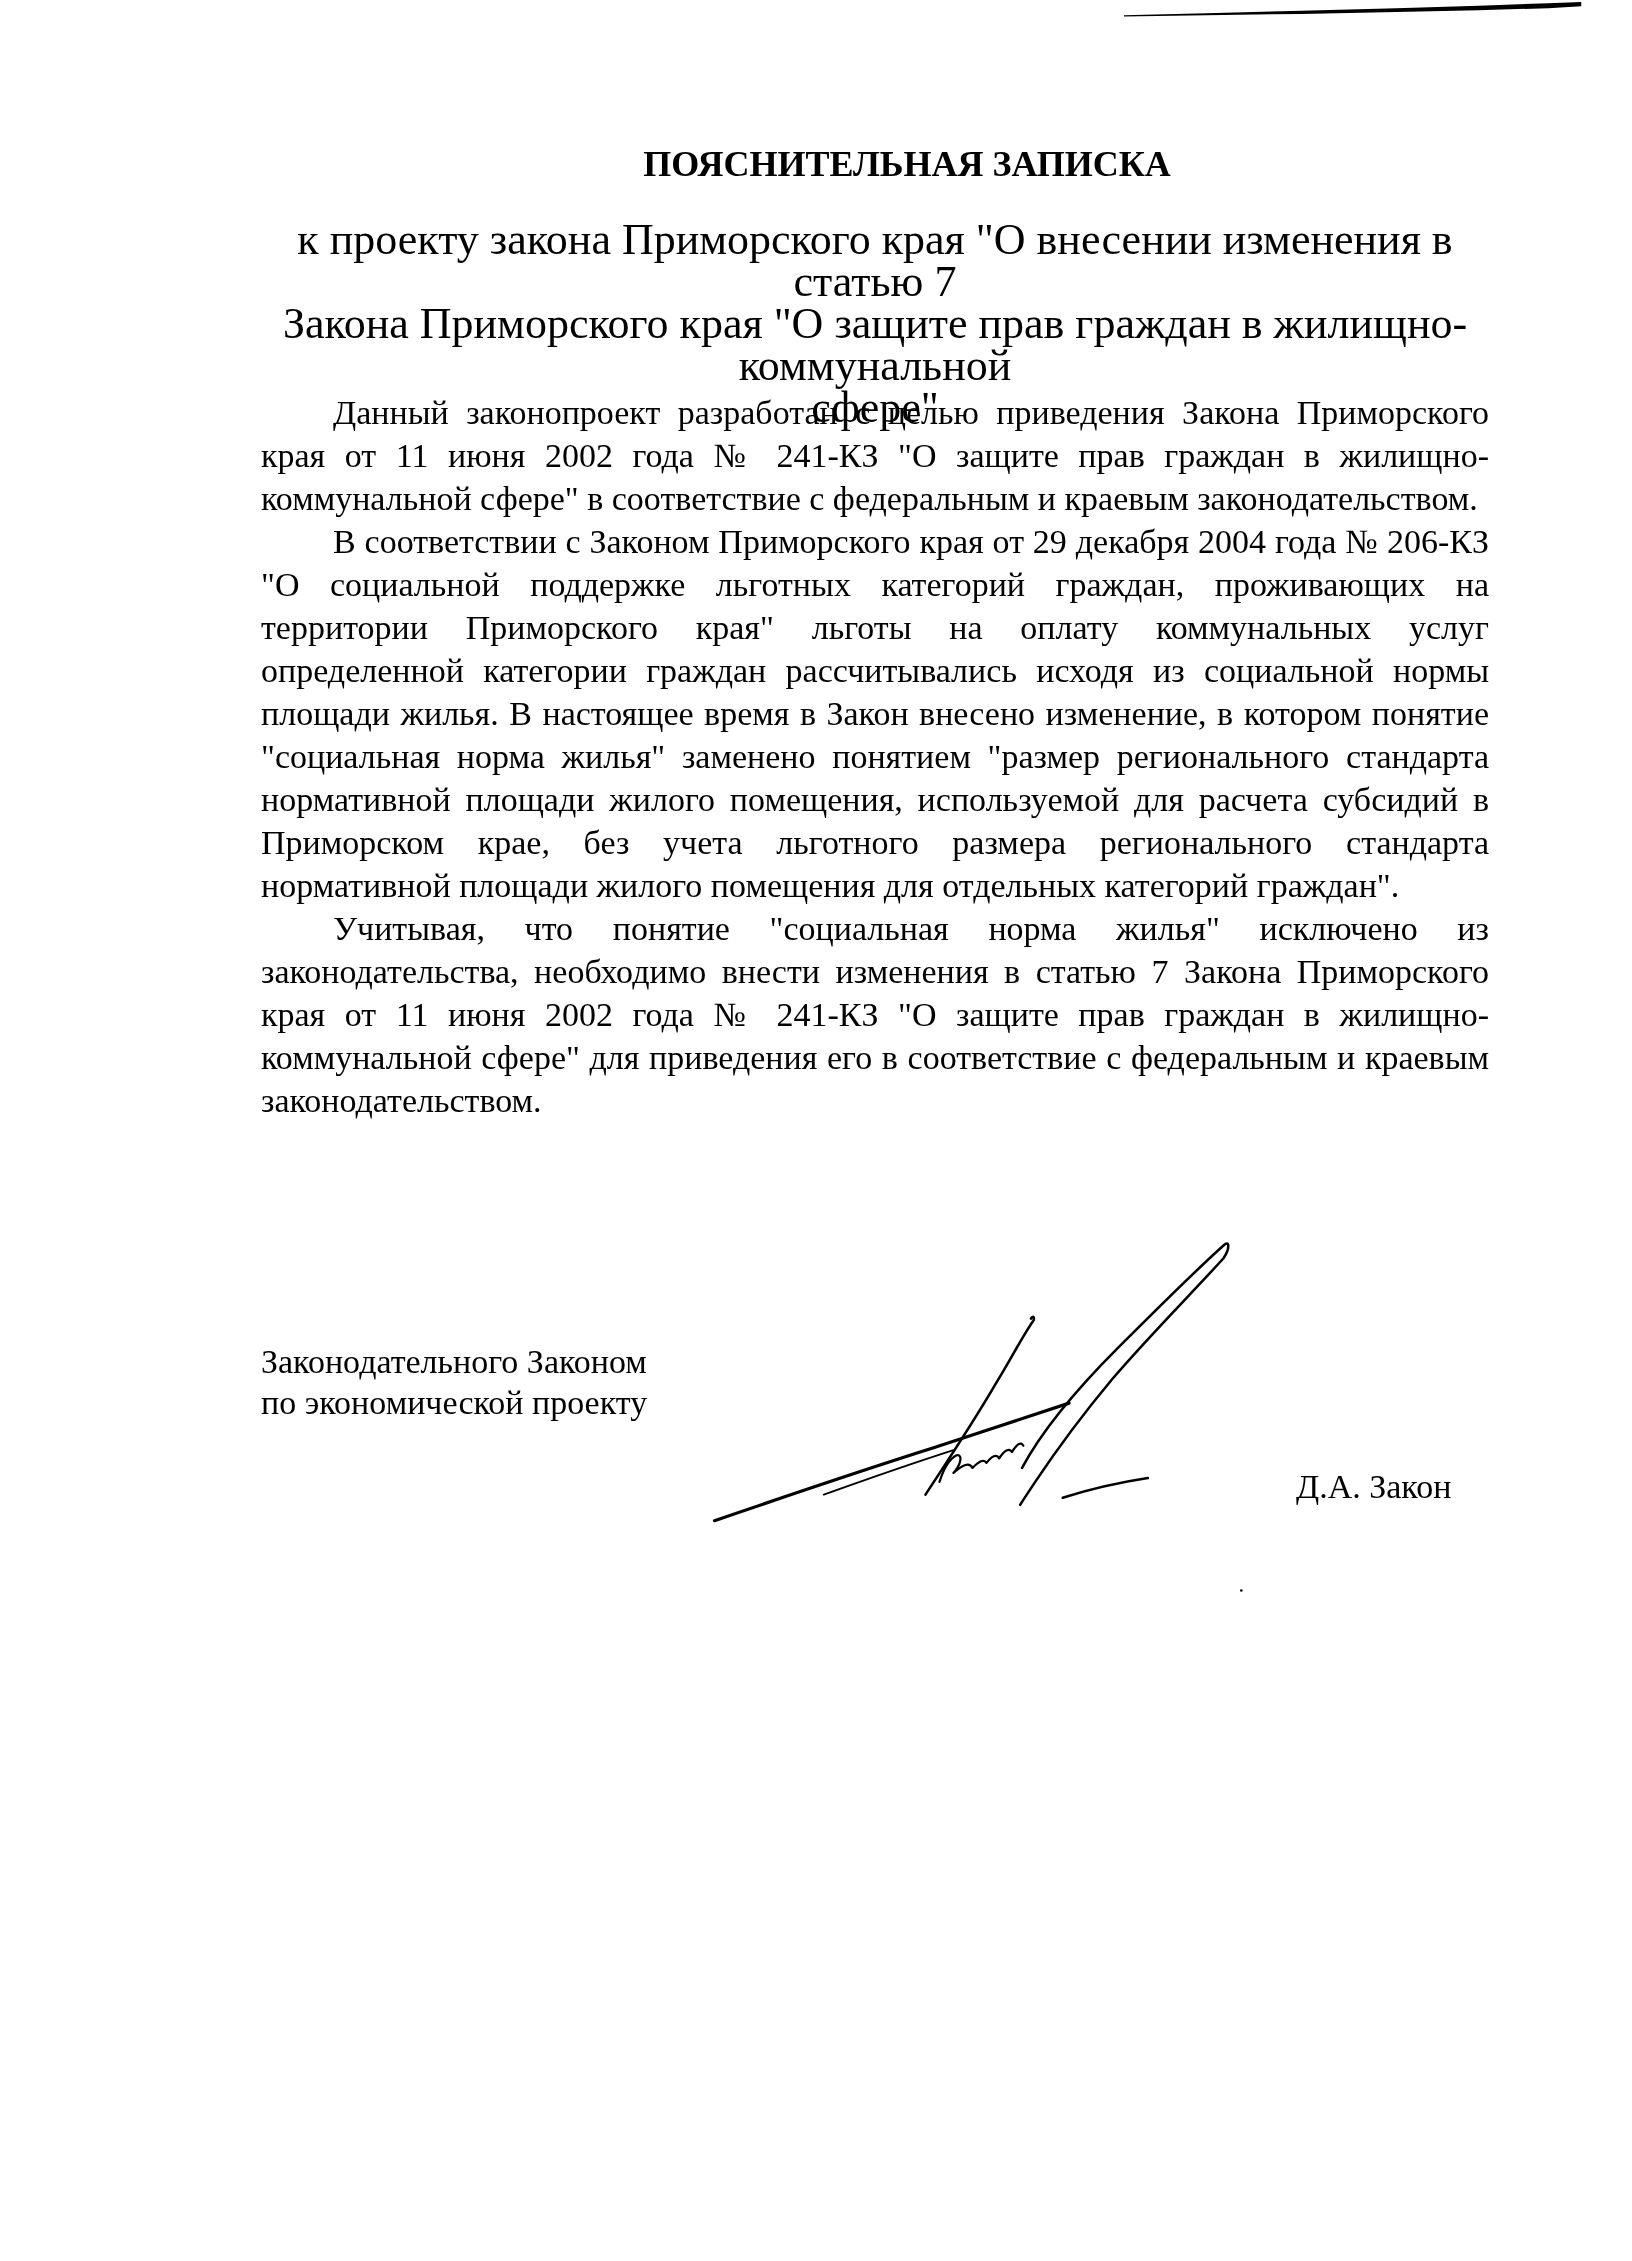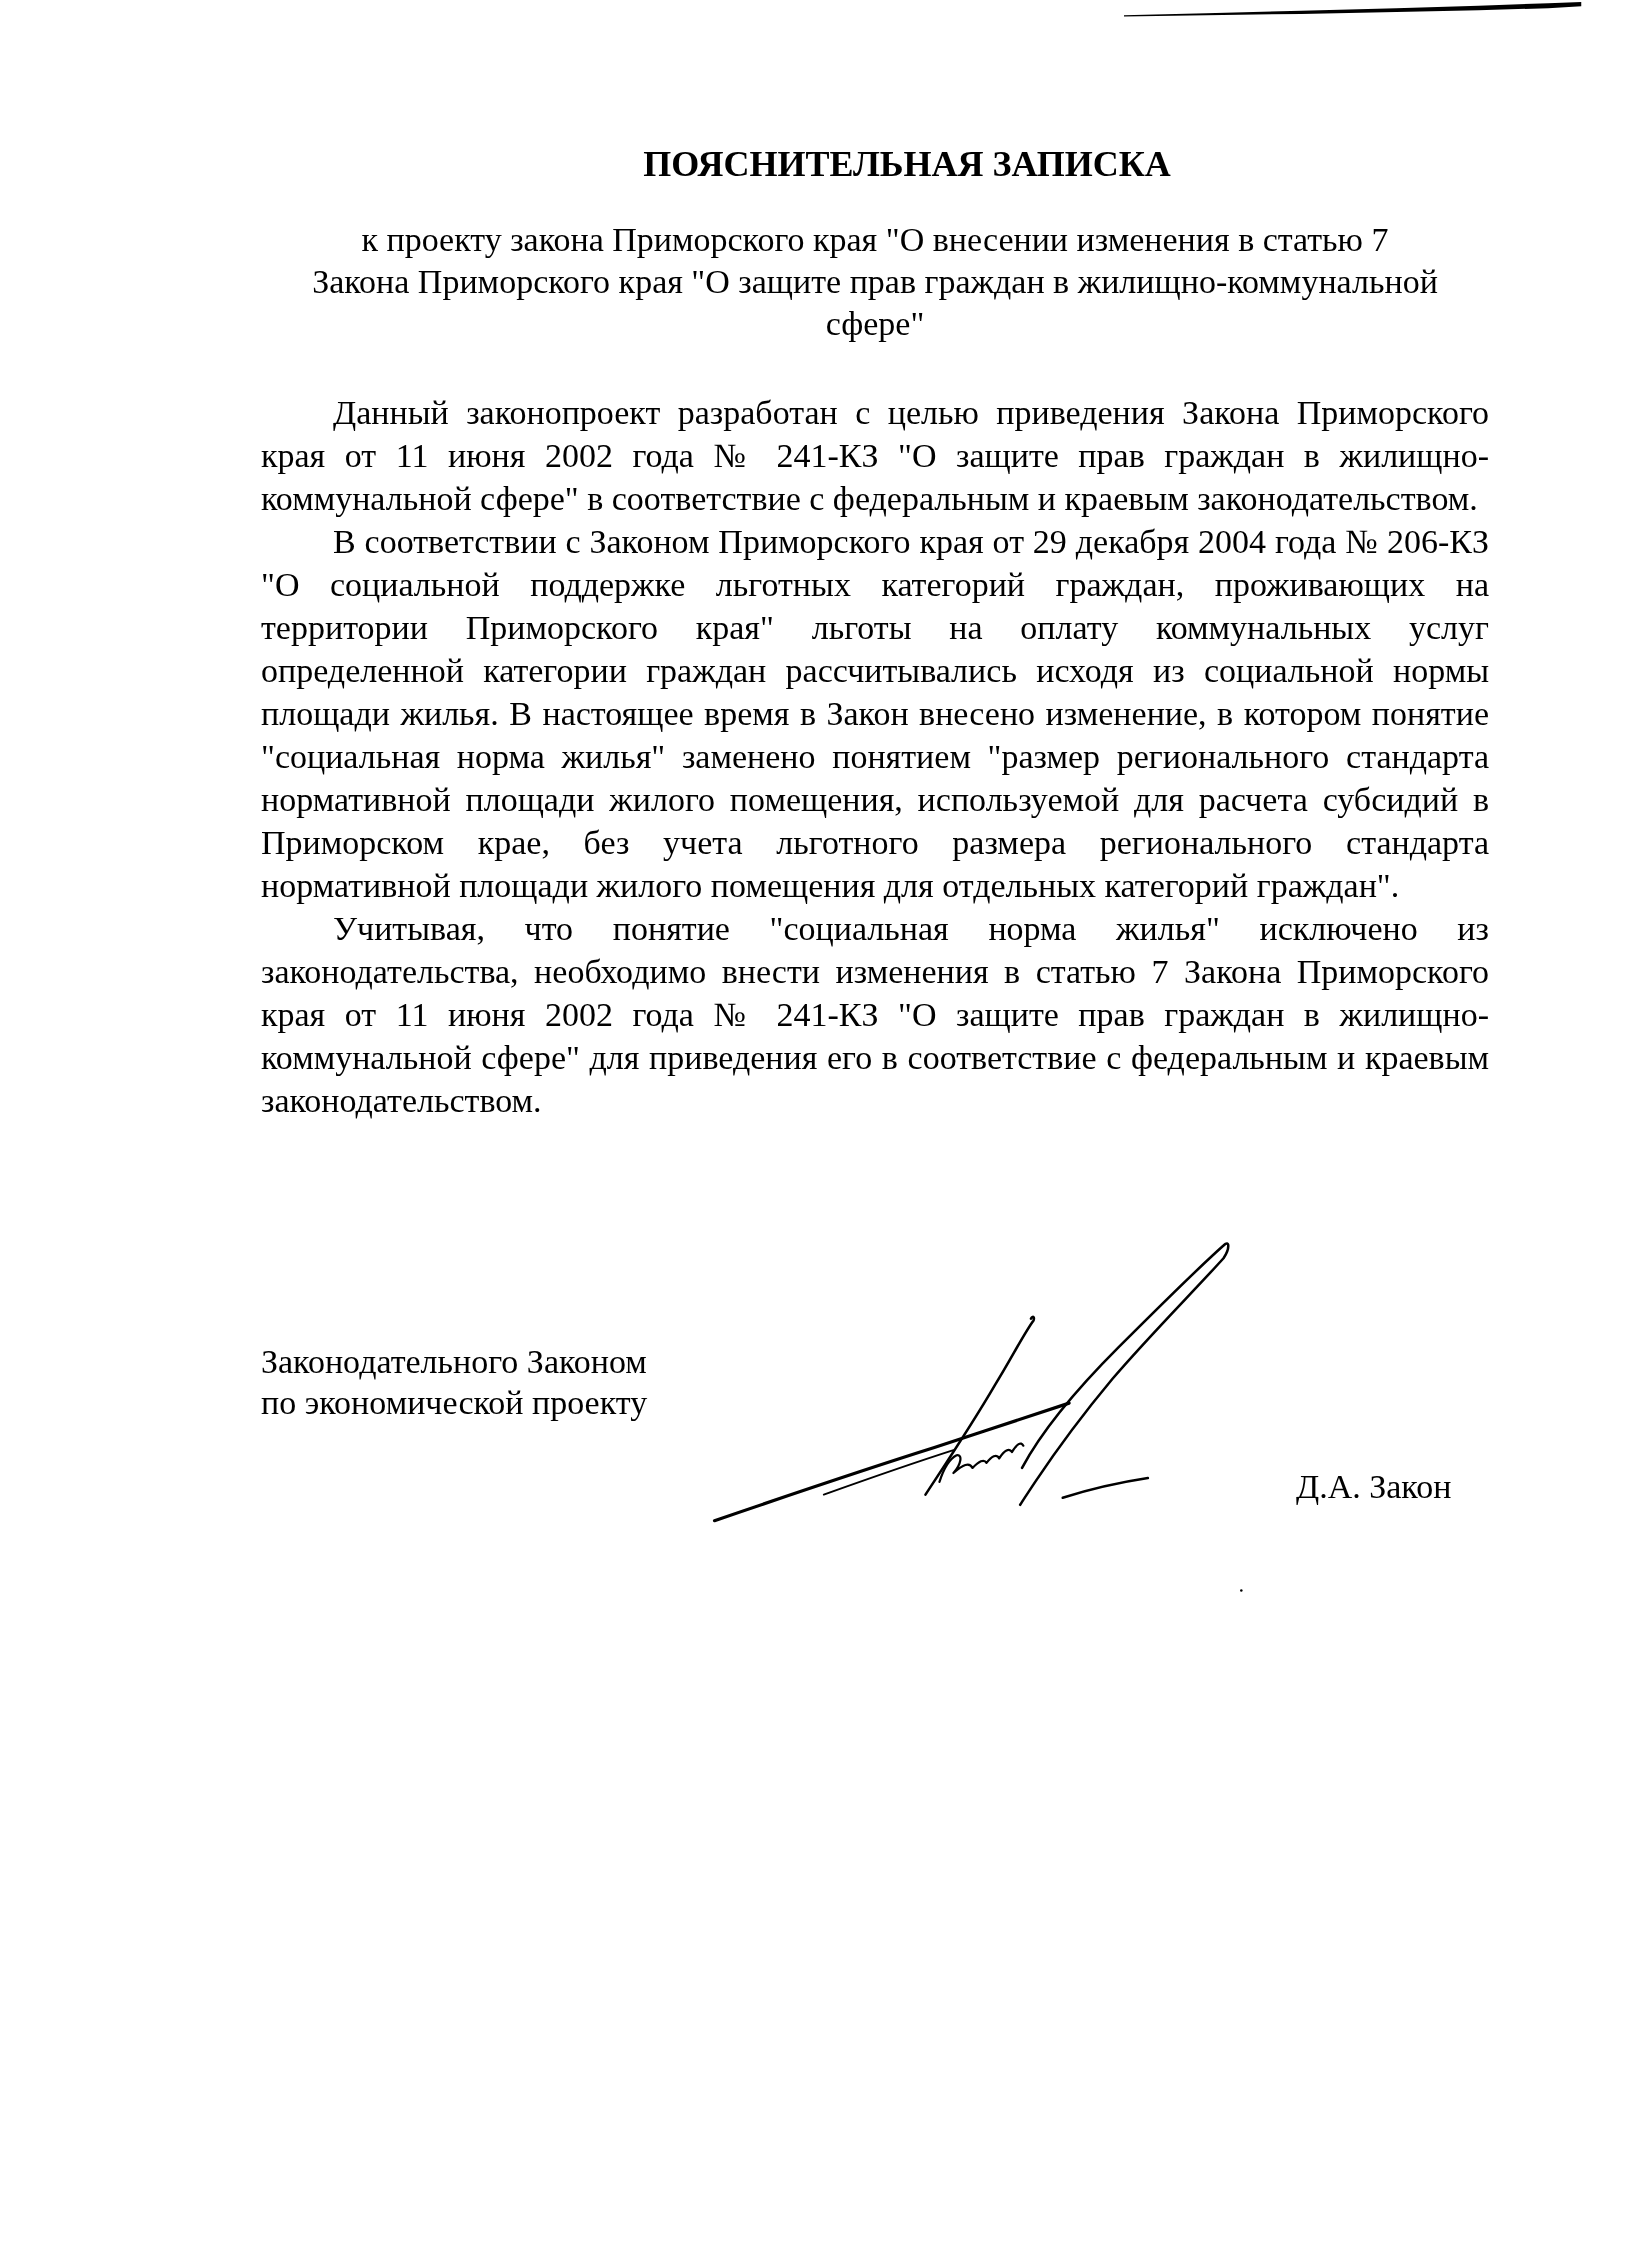--- a/index.html
+++ b/index.html
@@ -37,21 +37,21 @@
       line-height: 46px;
       margin: 16px;
       letter-spacing: 0px;
     }
     .subtitle {
       position: absolute;
       left: 0;
       top: 219px;
       width: 1228px;
       text-align: center;
-      font-size: 34px;
+      font-size: 44px;
       line-height: 42px;
       margin: 0;
     }
     .subtitle span { display: block; }
     .body {
       position: absolute;
       left: 0;
       top: 391px;
       width: 1228px;
       font-size: 34px;

